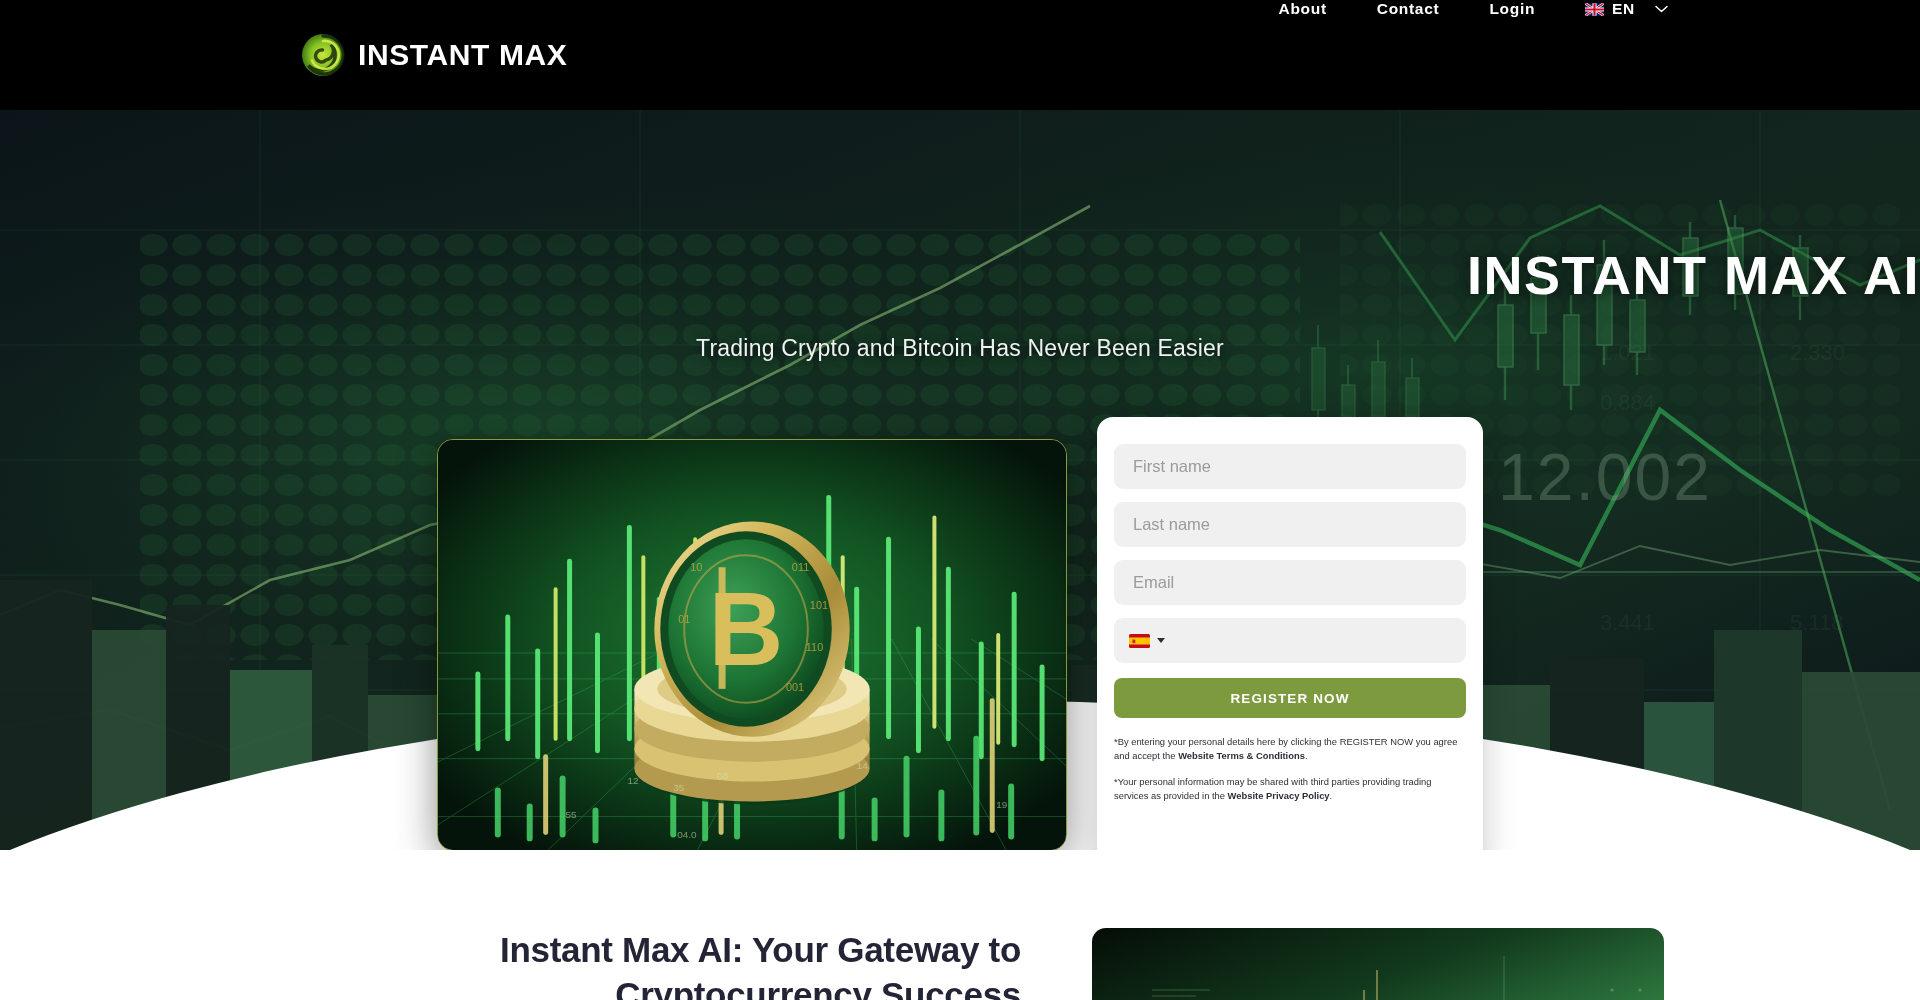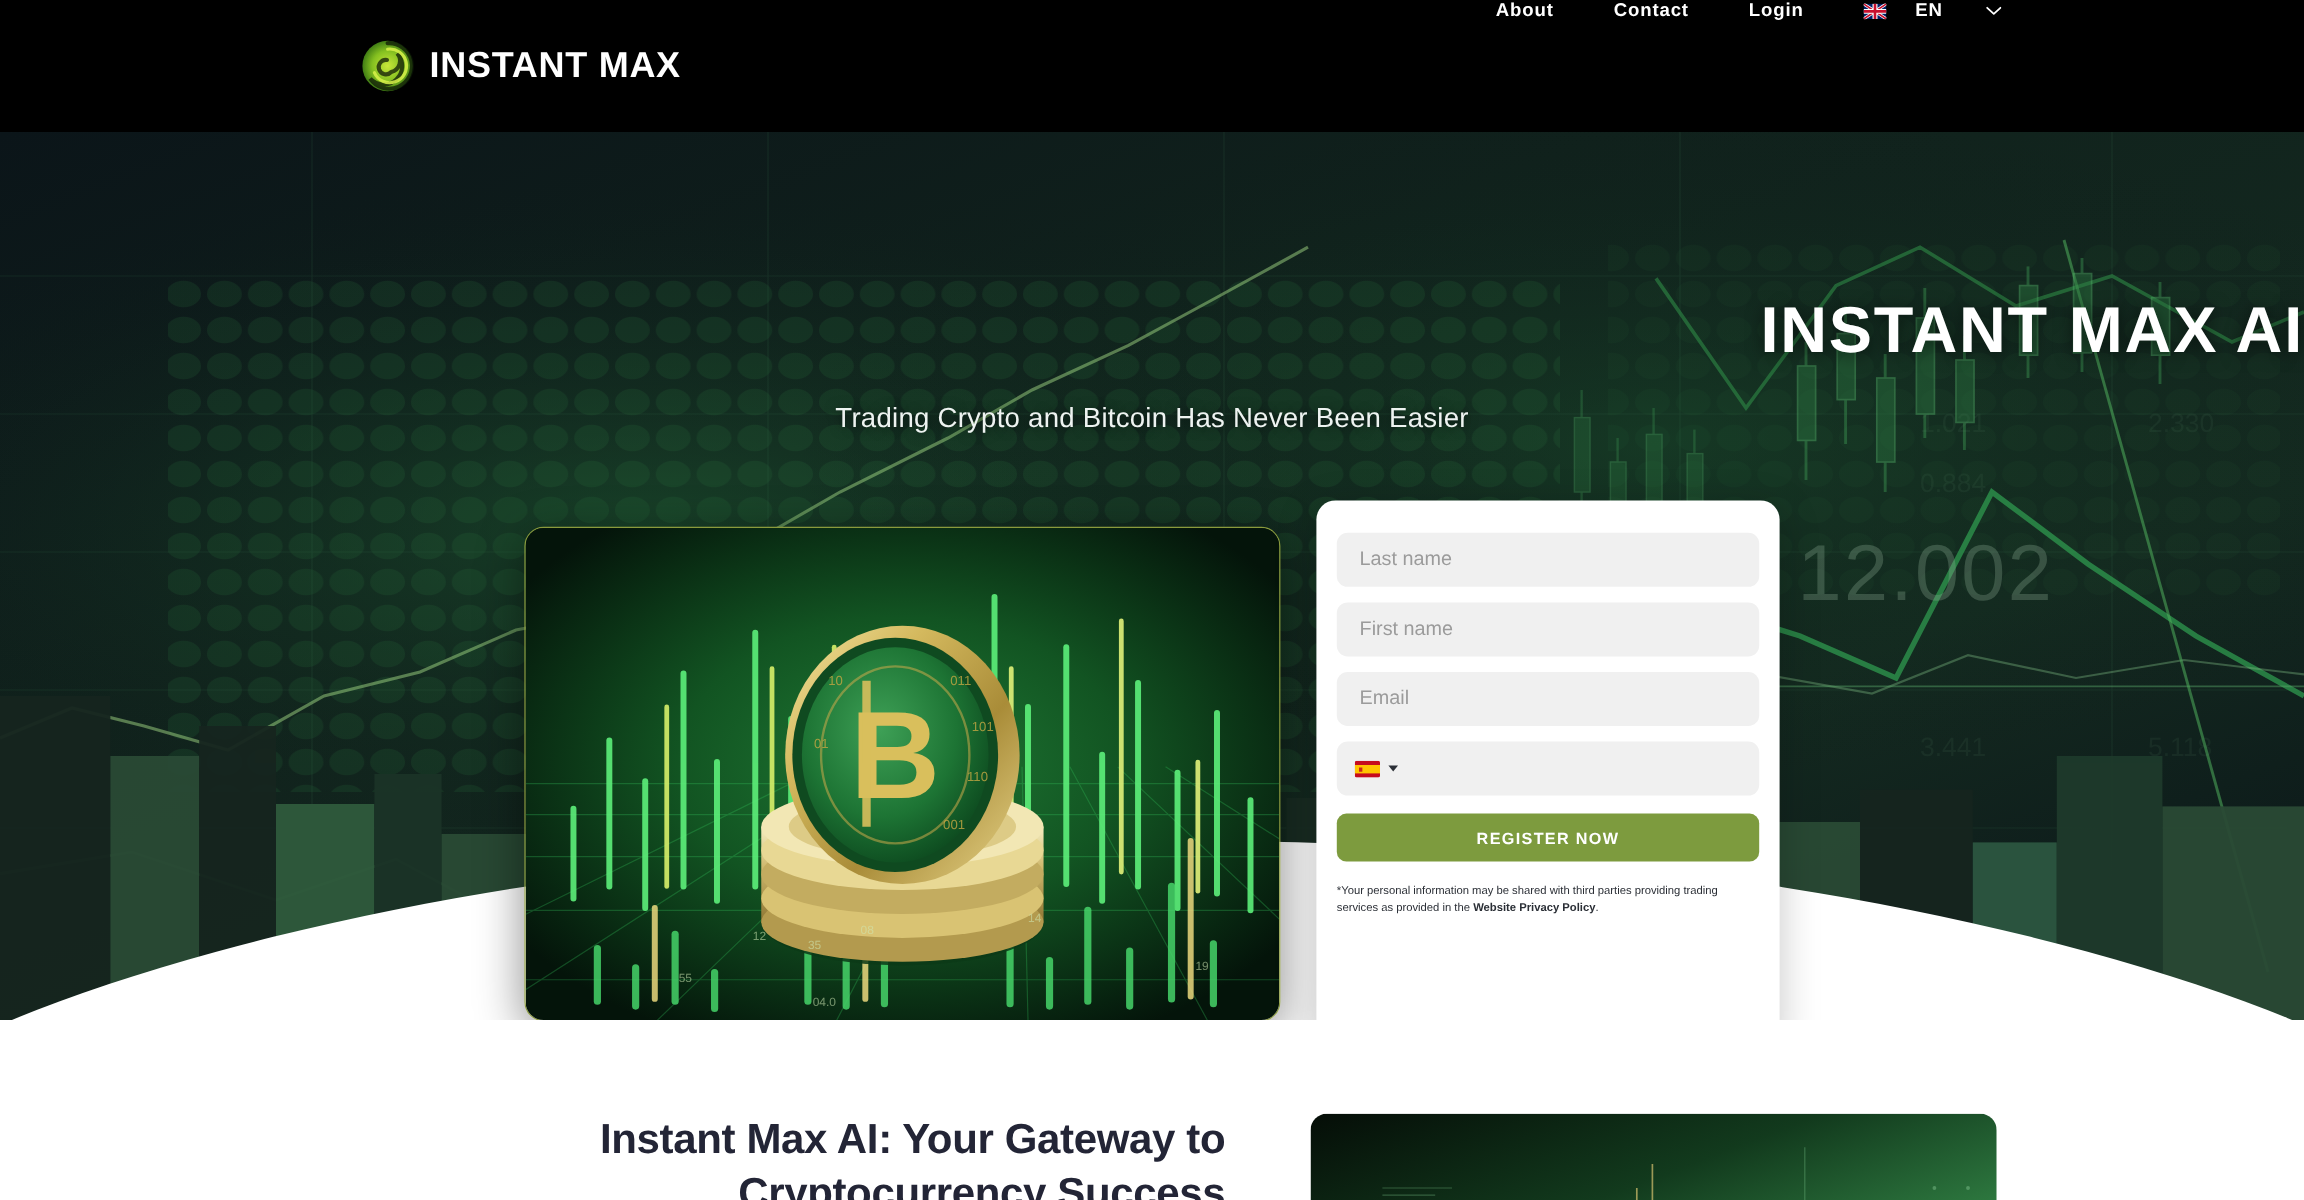--- a/index.html
+++ b/index.html
@@ -30,21 +30,21 @@
   .main-nav{
     position:absolute; right:252px; top:0; height:110px;
     display:flex; align-items:flex-start; gap:0;
   }
   .nav-link{
     color:#ffffff; font-size:15.5px; font-weight:700;
     letter-spacing:0.7px; text-decoration:none;
     padding:0 25px; white-space:nowrap; cursor:pointer;
   }
   .lang-switch{
-    display:flex; align-items:center; gap:24px;
+    display:flex; align-items:center; gap:8px;
     padding-left:25px; cursor:pointer;
   }
   .flag-uk{
     width:19px; height:13px; display:block; border-radius:1px;
   }
   .lang-code{
     color:#ffffff; font-size:15.5px; font-weight:700;
     letter-spacing:0.7px;
   }
   .chev{ display:block; margin-left:12px; }
@@ -472,35 +472,38 @@
           <text x="280" y="340">08</text>
             <text x="420" y="330">14</text>
           <text x="128" y="380">55</text>
             <text x="560" y="370">19</text>
           <text x="240" y="400">04.0</text>
         </g>
       </svg>
     </figure>
 
     <form class="reg-card">
+      <input class="field" type="text" placeholder="First name" style="">
       <input class="field" type="text" placeholder="Last name" style="">
-      <input class="field" type="text" placeholder="First name" style="">
       <input class="field" type="email" placeholder="Email" style="">
 
       <div class="phone-field">
         <svg class="flag-es" viewBox="0 0 30 20">
           <rect width="30" height="20" fill="#c60b1e"></rect>
           <rect y="5" width="30" height="10" fill="#ffc400"></rect>
           <rect x="5" y="8" width="4" height="5" fill="#c60b1e" opacity=".85"></rect>
         </svg>
         <span class="caret"></span>
       </div>
 
       <button class="register-btn" type="submit">REGISTER NOW</button>
 
+      <p class="legal">
+        <span>*By entering your personal details here by clicking the REGISTER NOW you agree and accept the </span><b>Website Terms &amp; Conditions</b><span>.</span>
+      </p>
       <p class="legal">
         <span>*Your personal information may be shared with third parties providing trading services as provided in the </span><b>Website Privacy Policy</b><span>.</span>
       </p>
     </form>
 
   </div>
 </section>
 
 <section class="lower">
   <h2 class="lower-heading">Instant Max AI: Your Gateway to Cryptocurrency Success</h2>

